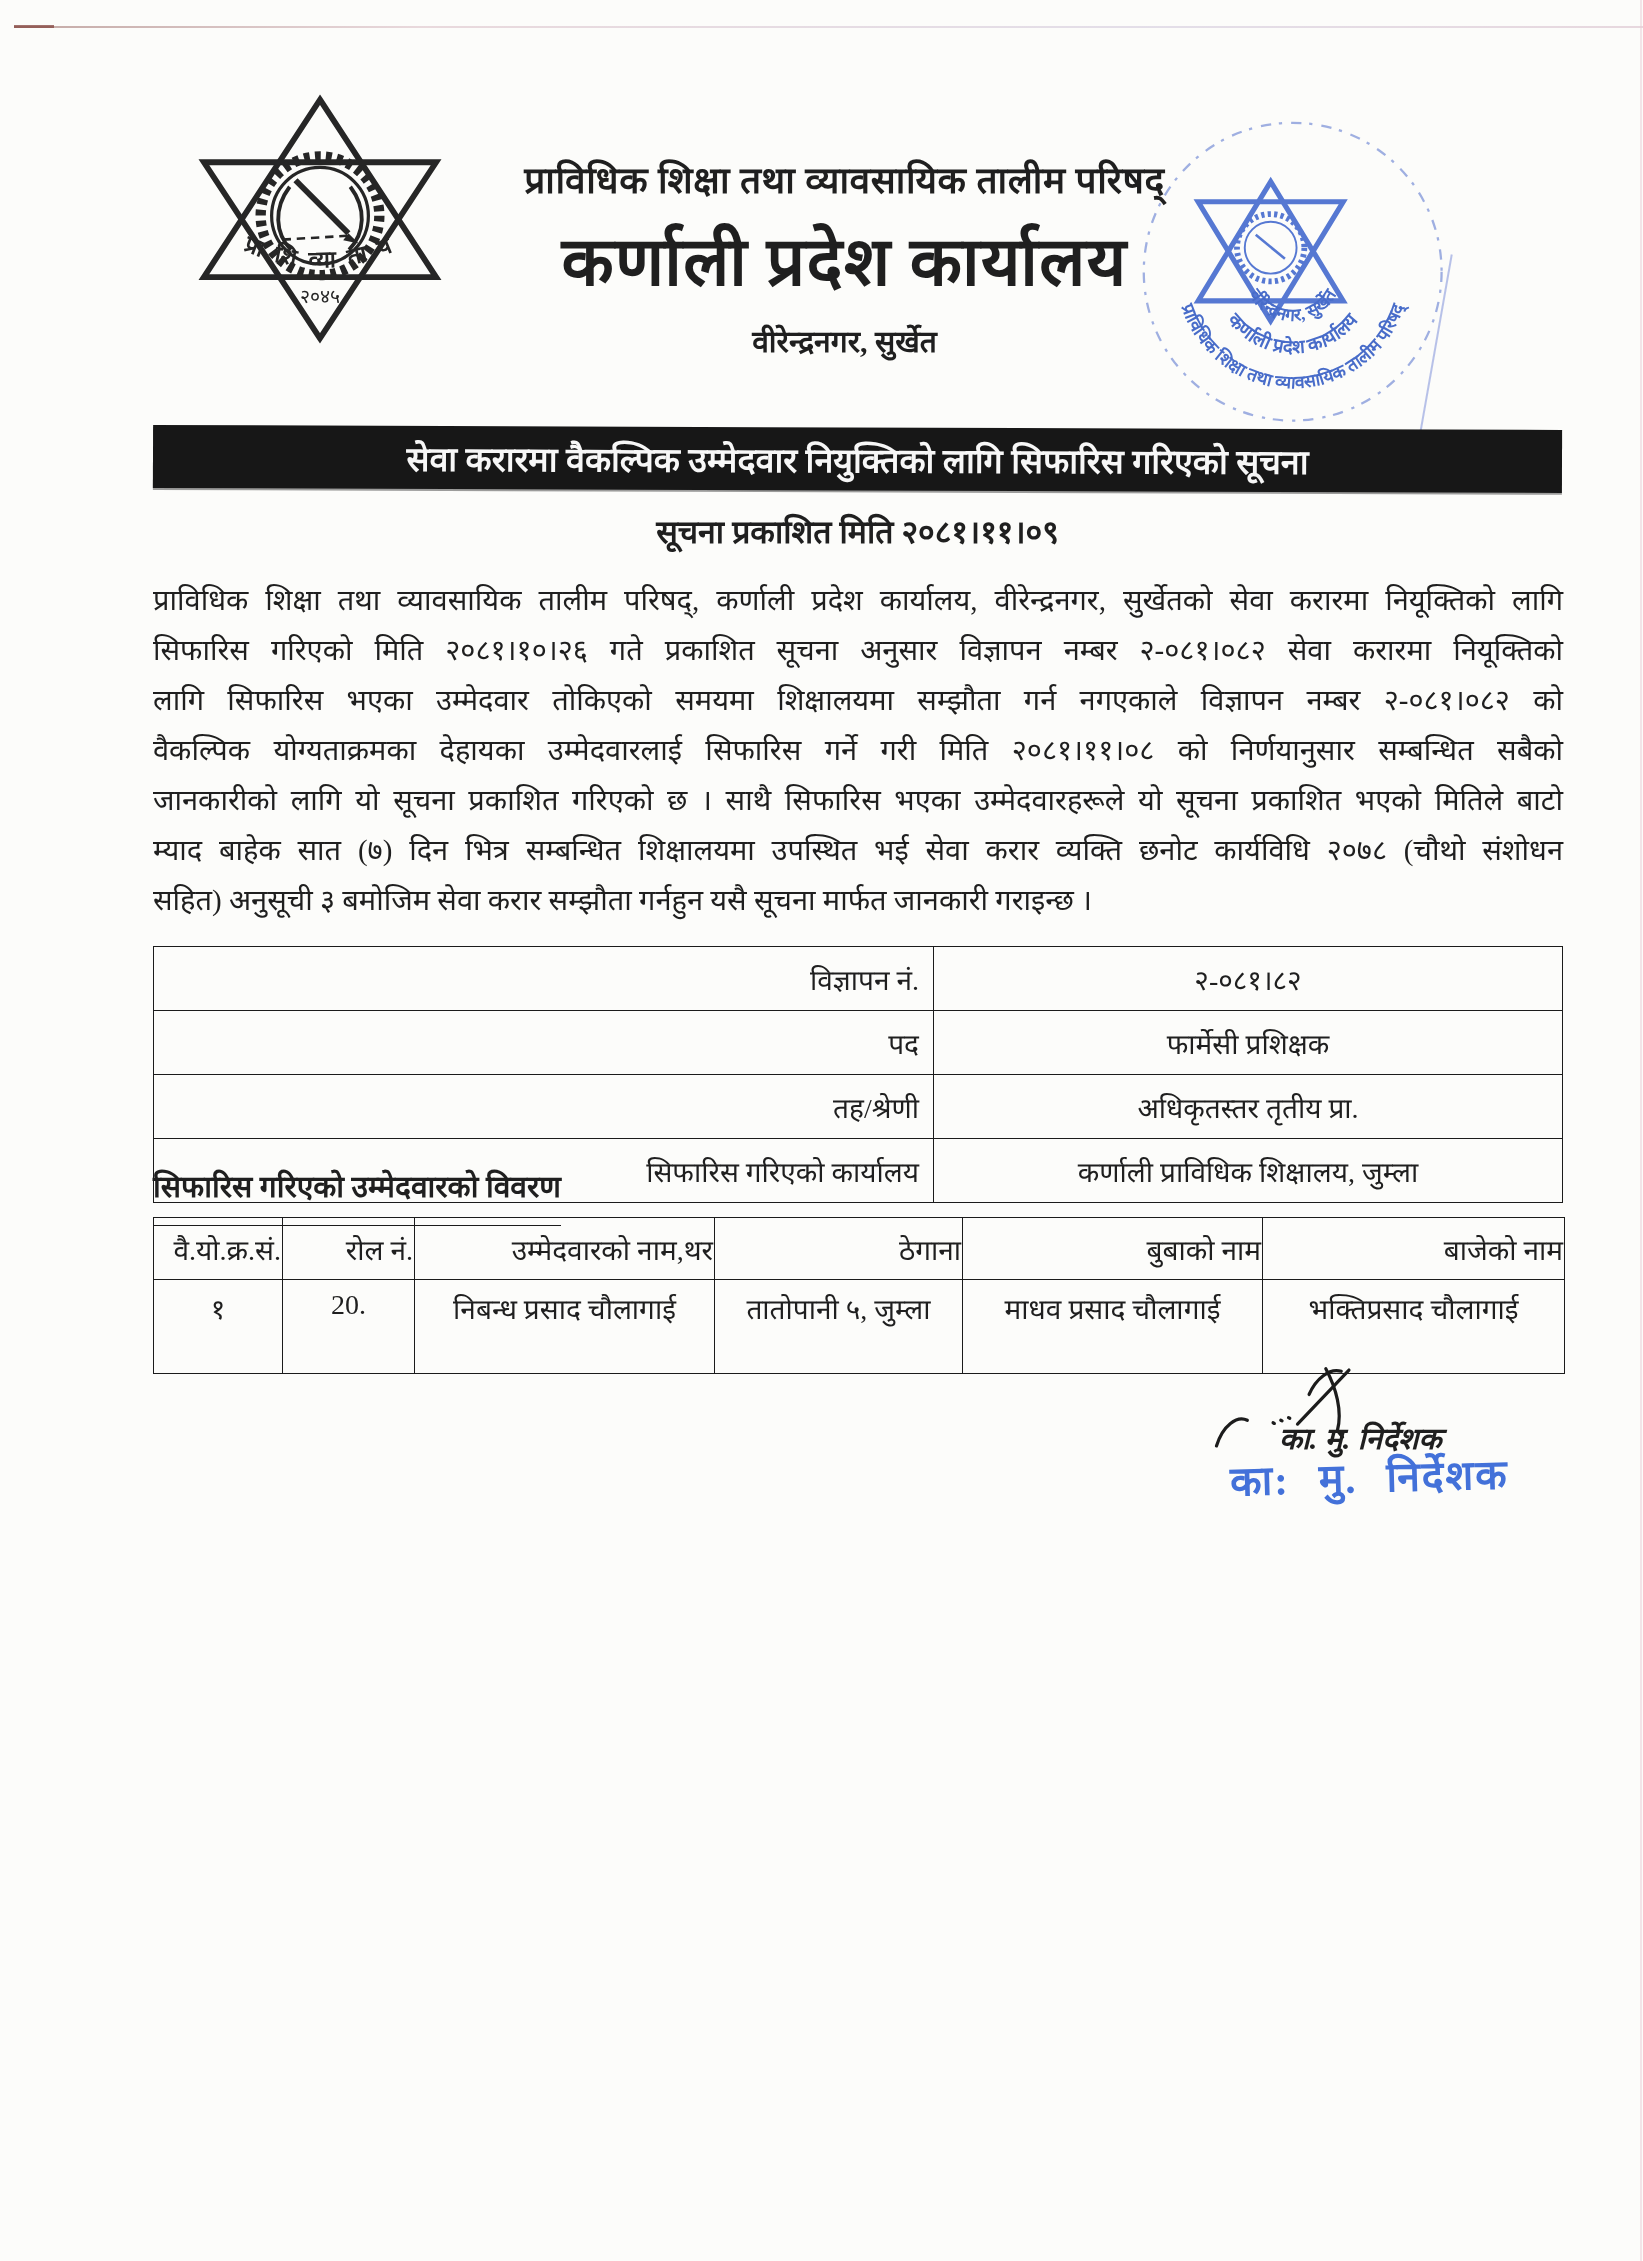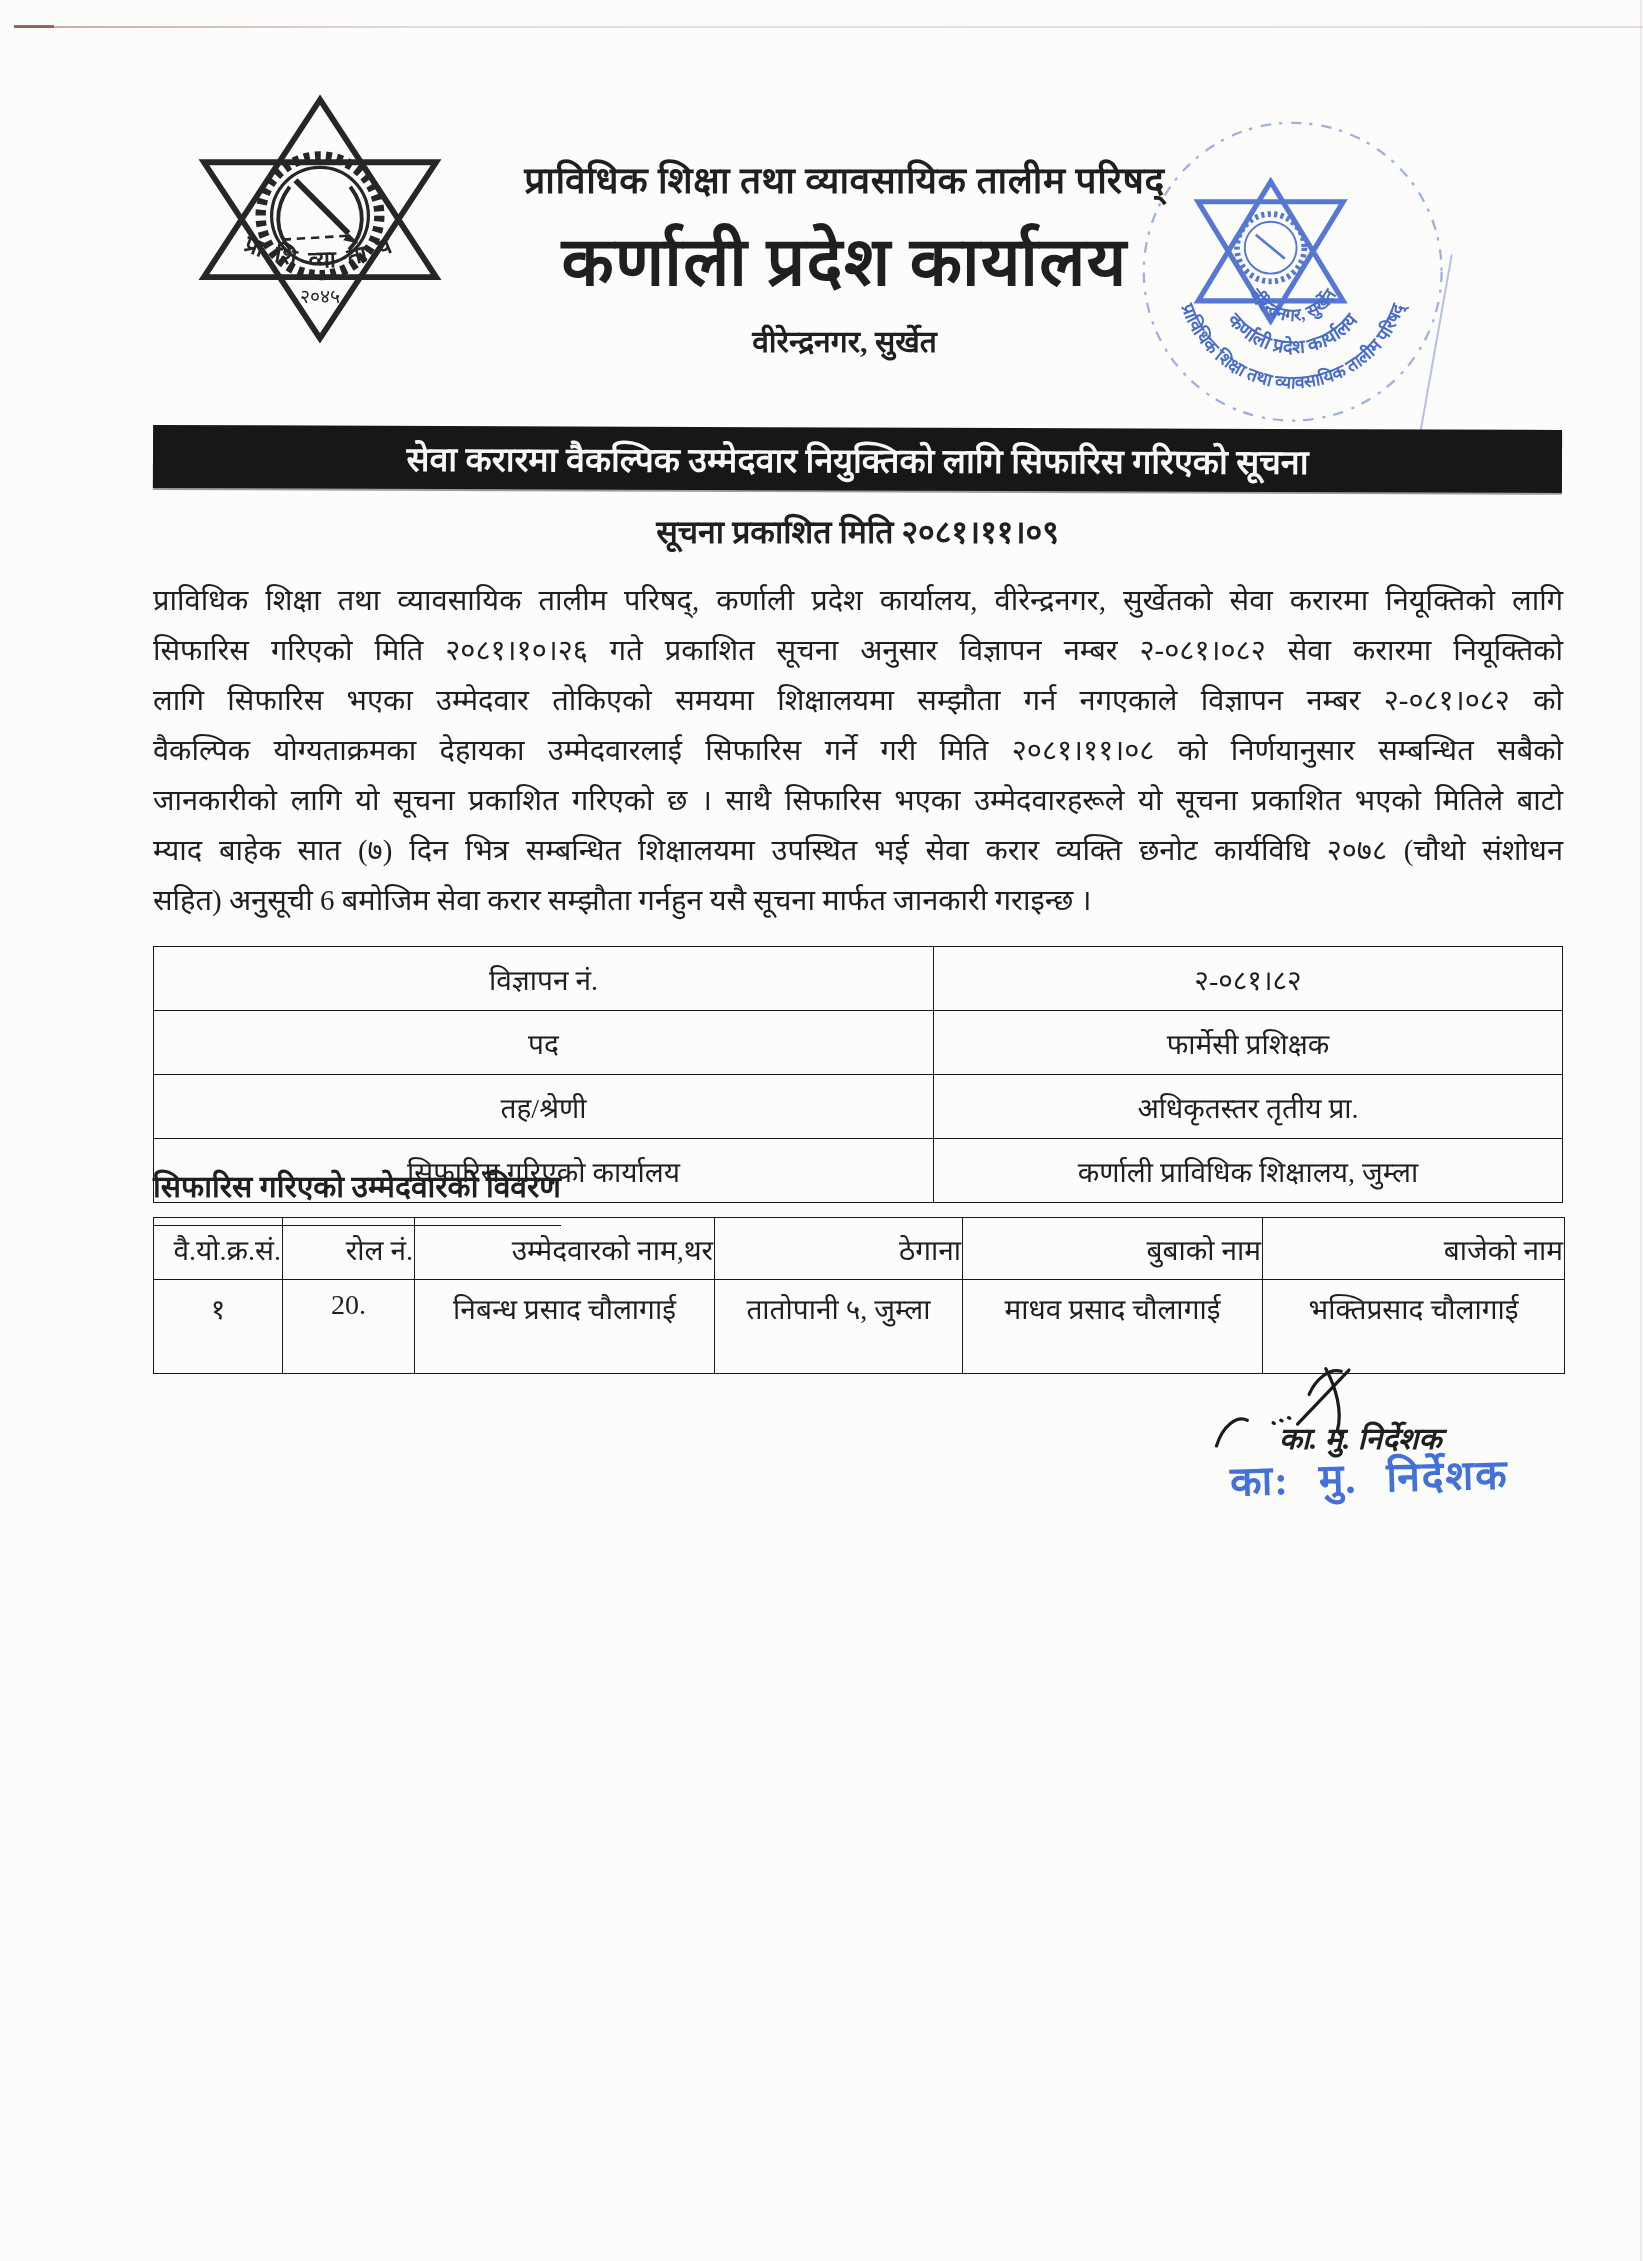--- a/index.html
+++ b/index.html
@@ -32,21 +32,21 @@
     font-size:32px;font-weight:bold;}
 
   
   .para{position:absolute;left:153px;top:575px;width:1410px;font-size:29px;line-height:50px;}
   .para .jl{text-align:justify;text-align-last:justify;}
   .para .ll{text-align:left;}
 
   
   table.info{position:absolute;left:153px;top:946px;width:1410px;border-collapse:collapse;}
   table.info td{border:1.9px solid #1b1b1b;height:63px;font-size:28px;padding:0 14px;}
-  table.info td.lab{width:751px;text-align:center;}
+  table.info td.lab{width:751px;text-align:right;}
   table.info td.val{text-align:center;}
 
   .section-heading{position:absolute;left:153px;top:1165px;font-size:30px;font-weight:bold;
     border-bottom:1.9px solid #1b1b1b;padding-bottom:19px;}
 
   
   table.cand{position:absolute;left:153px;top:1217px;width:1410px;border-collapse:collapse;table-layout:fixed;}
   table.cand th,table.cand td{border:1.9px solid #1b1b1b;font-size:28px;text-align:center;overflow:hidden;}
   table.cand th{height:59px;font-weight:normal;vertical-align:middle;text-align:right;}
   table.cand td{height:83px;vertical-align:top;padding-top:9px;}
@@ -121,21 +121,21 @@
 
   <div class="date-line">सूचना प्रकाशित मिति २०८१।११।०९</div>
 
   <div class="para">
     <div class="jl">प्राविधिक शिक्षा तथा व्यावसायिक तालीम परिषद्, कर्णाली प्रदेश कार्यालय, वीरेन्द्रनगर, सुर्खेतको सेवा करारमा नियूक्तिको लागि</div>
     <div class="jl">सिफारिस गरिएको मिति २०८१।१०।२६ गते प्रकाशित सूचना अनुसार विज्ञापन नम्बर २-०८१।०८२ सेवा करारमा नियूक्तिको</div>
     <div class="jl">लागि सिफारिस भएका उम्मेदवार तोकिएको समयमा शिक्षालयमा सम्झौता गर्न नगएकाले विज्ञापन नम्बर २-०८१।०८२ को</div>
     <div class="jl">वैकल्पिक योग्यताक्रमका देहायका उम्मेदवारलाई सिफारिस गर्ने गरी मिति २०८१।११।०८ को निर्णयानुसार सम्बन्धित सबैको</div>
     <div class="jl">जानकारीको लागि यो सूचना प्रकाशित गरिएको छ । साथै सिफारिस भएका उम्मेदवारहरूले यो सूचना प्रकाशित भएको मितिले बाटो</div>
     <div class="jl">म्याद बाहेक सात (७) दिन भित्र सम्बन्धित शिक्षालयमा उपस्थित भई  सेवा करार व्यक्ति छनोट कार्यविधि २०७८ (चौथो संशोधन</div>
-    <div class="ll">सहित) अनुसूची 6 बमोजिम सेवा करार सम्झौता गर्नहुन यसै सूचना मार्फत जानकारी गराइन्छ ।</div>
+    <div class="ll">सहित) अनुसूची ३ बमोजिम सेवा करार सम्झौता गर्नहुन यसै सूचना मार्फत जानकारी गराइन्छ ।</div>
   </div>
 
   <table class="info">
     <tbody>
       <tr>
         <td class="lab">विज्ञापन नं.</td>
         <td class="val">२-०८१।८२</td>
       </tr>
       <tr>
         <td class="lab">पद</td>

